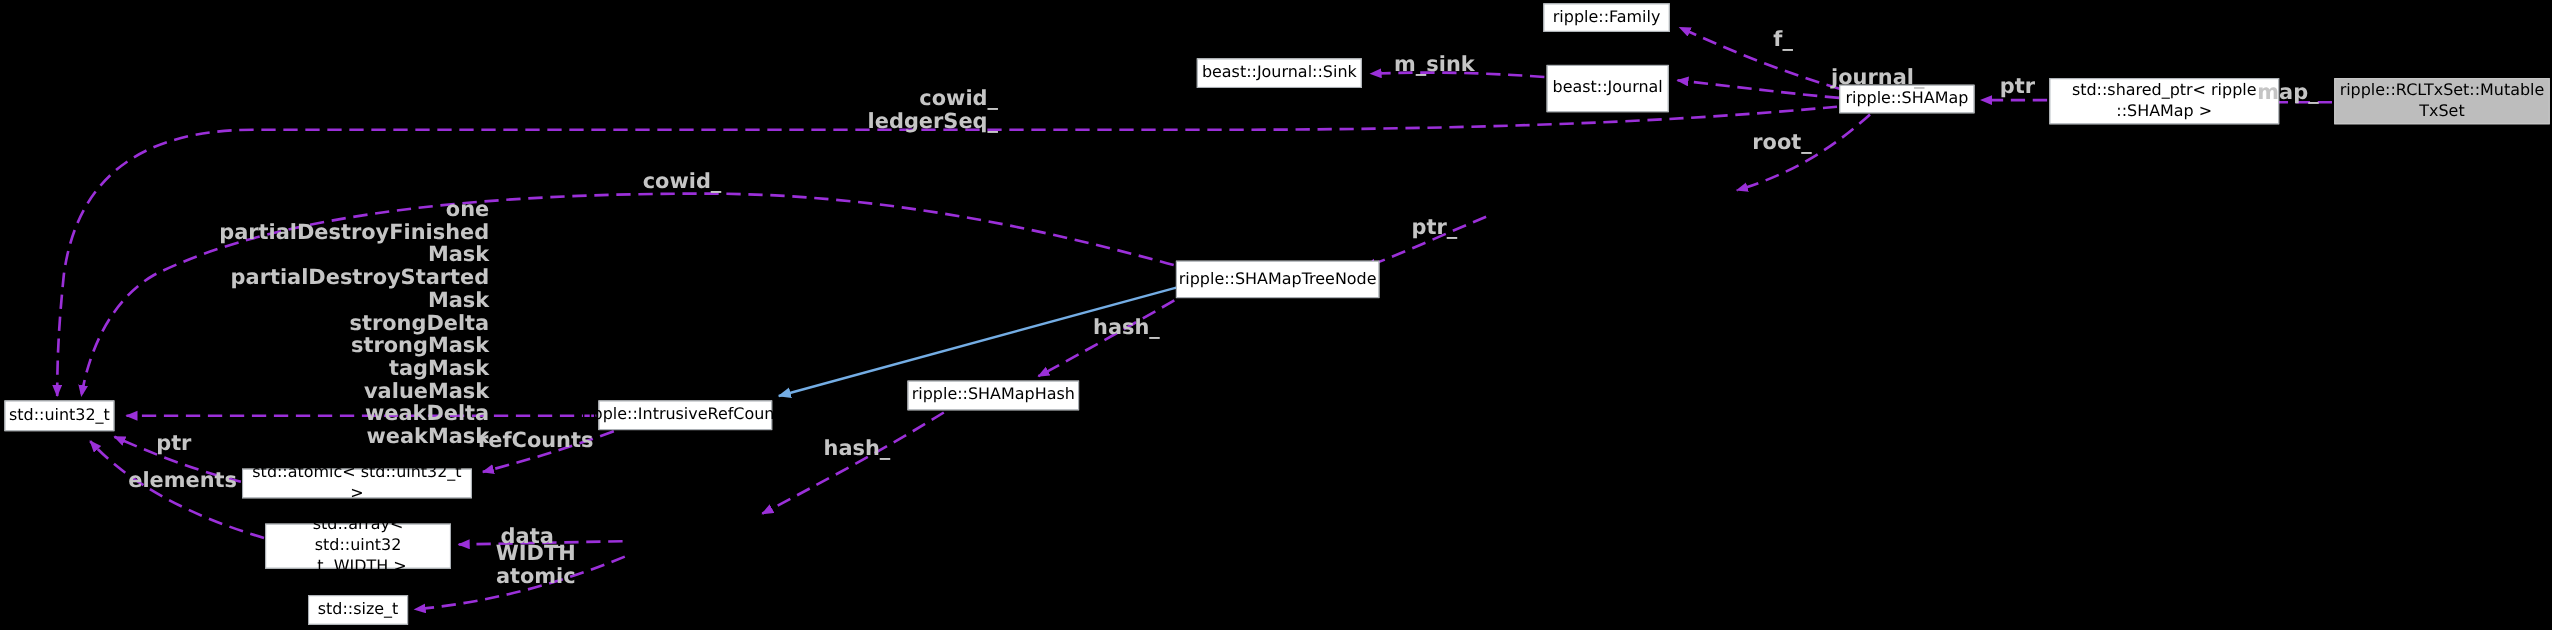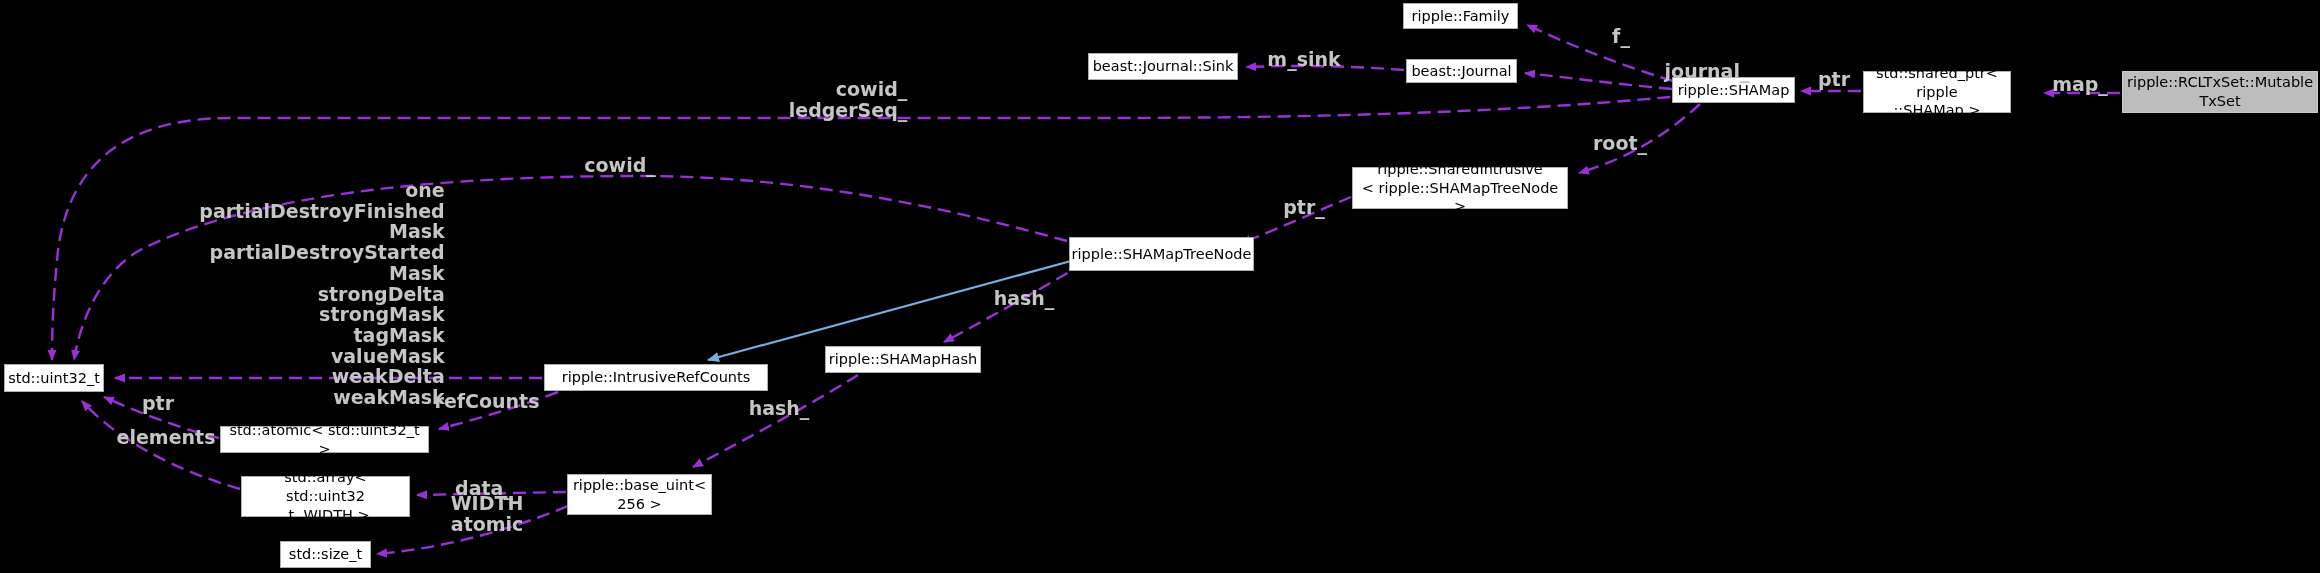--- a/index.html
+++ b/index.html
@@ -81,45 +81,41 @@
     <path class="edge" d="M558,392 C515,408 477,419 439,429" marker-end="url(#arrow-purple)"></path>
     <path class="edge" d="M219,438 C175,427 138,412 104,397" marker-end="url(#arrow-purple)"></path>
     <path class="edge" d="M240,489 C175,470 117,440 82,401" marker-end="url(#arrow-purple)"></path>
     <path class="edge" d="M566,492 C515,493 467,494 417,495" marker-end="url(#arrow-purple)"></path>
     <path class="edge" d="M568,506 C505,532 442,548 377,554" marker-end="url(#arrow-purple)"></path>
     <path class="edge-solid" d="M1071,261 L708,360" marker-end="url(#arrow-blue)"></path>
   </svg>
 
   <div class="node" style="left:1403px;top:3px;width:115px;height:26px">ripple::Family</div>
   <div class="node" style="left:1088px;top:53px;width:150px;height:27px">beast::Journal::Sink</div>
-  <div class="node" style="left:1406px;top:59px;width:111px;height:24px">beast::Journal</div>
+  <div class="node" style="left:1406px;top:59px;width:111px;height:43px">beast::Journal</div>
   <div class="node" style="left:1672px;top:77px;width:123px;height:26px">ripple::SHAMap</div>
-  <div class="node" style="left:1863px;top:71px;width:148px;height:42px">std::shared_ptr&lt; ripple
+  <div class="node" style="left:1863px;top:71px;width:209px;height:42px">std::shared_ptr&lt; ripple
 ::SHAMap &gt;</div>
   <div class="node highlighted" style="left:2122px;top:71px;width:196px;height:42px">ripple::RCLTxSet::Mutable
 TxSet</div>
-  <div class="node" style="left:1352px;top:167px;width:216px;height:42px">ripple::SharedIntrusive
-&lt; ripple::SHAMapTreeNode &gt;</div>
   <div class="node" style="left:1069px;top:237px;width:185px;height:34px">ripple::SHAMapTreeNode</div>
   <div class="node" style="left:825px;top:346px;width:156px;height:27px">ripple::SHAMapHash</div>
-  <div class="node" style="left:544px;top:364px;width:224px;height:27px">ripple::IntrusiveRefCounts</div>
+  <div class="node" style="left:544px;top:364px;width:158px;height:27px">ripple::IntrusiveRefCounts</div>
   <div class="node" style="left:4px;top:364px;width:100px;height:28px">std::uint32_t</div>
   <div class="node" style="left:220px;top:426px;width:209px;height:27px">std::atomic&lt; std::uint32_t &gt;</div>
   <div class="node" style="left:241px;top:476px;width:169px;height:41px">std::array&lt; std::uint32
 _t, WIDTH &gt;</div>
-  <div class="node" style="left:567px;top:474px;width:145px;height:41px">ripple::base_uint&lt;
-256 &gt;</div>
   <div class="node" style="left:280px;top:541px;width:91px;height:27px">std::size_t</div>
 
   <span class="elabel" style="left:1304px;top:59px">m_sink</span>
   <span class="elabel" style="left:1621px;top:36px">f_</span>
   <span class="elabel" style="left:1707px;top:71px">journal_</span>
   <span class="elabel" style="left:1834px;top:79px">ptr</span>
   <span class="elabel" style="left:2080px;top:84px">map_</span>
-  <span class="elabel" style="left:1620px;top:143px">root_</span>
+  <span class="elabel" style="left:1620px;top:130px">root_</span>
   <span class="elabel" style="left:848px;top:100px">cowid_
 ledgerSeq_</span>
   <span class="elabel" style="left:620px;top:165px">cowid_</span>
   <span class="elabel" style="left:1304px;top:207px">ptr_</span>
   <span class="elabel" style="left:1024px;top:298px">hash_</span>
   <span class="elabel" style="left:779px;top:408px">hash_</span>
   <span class="elabel" style="left:322px;top:294px">one
 partialDestroyFinished
 Mask
 partialDestroyStarted

